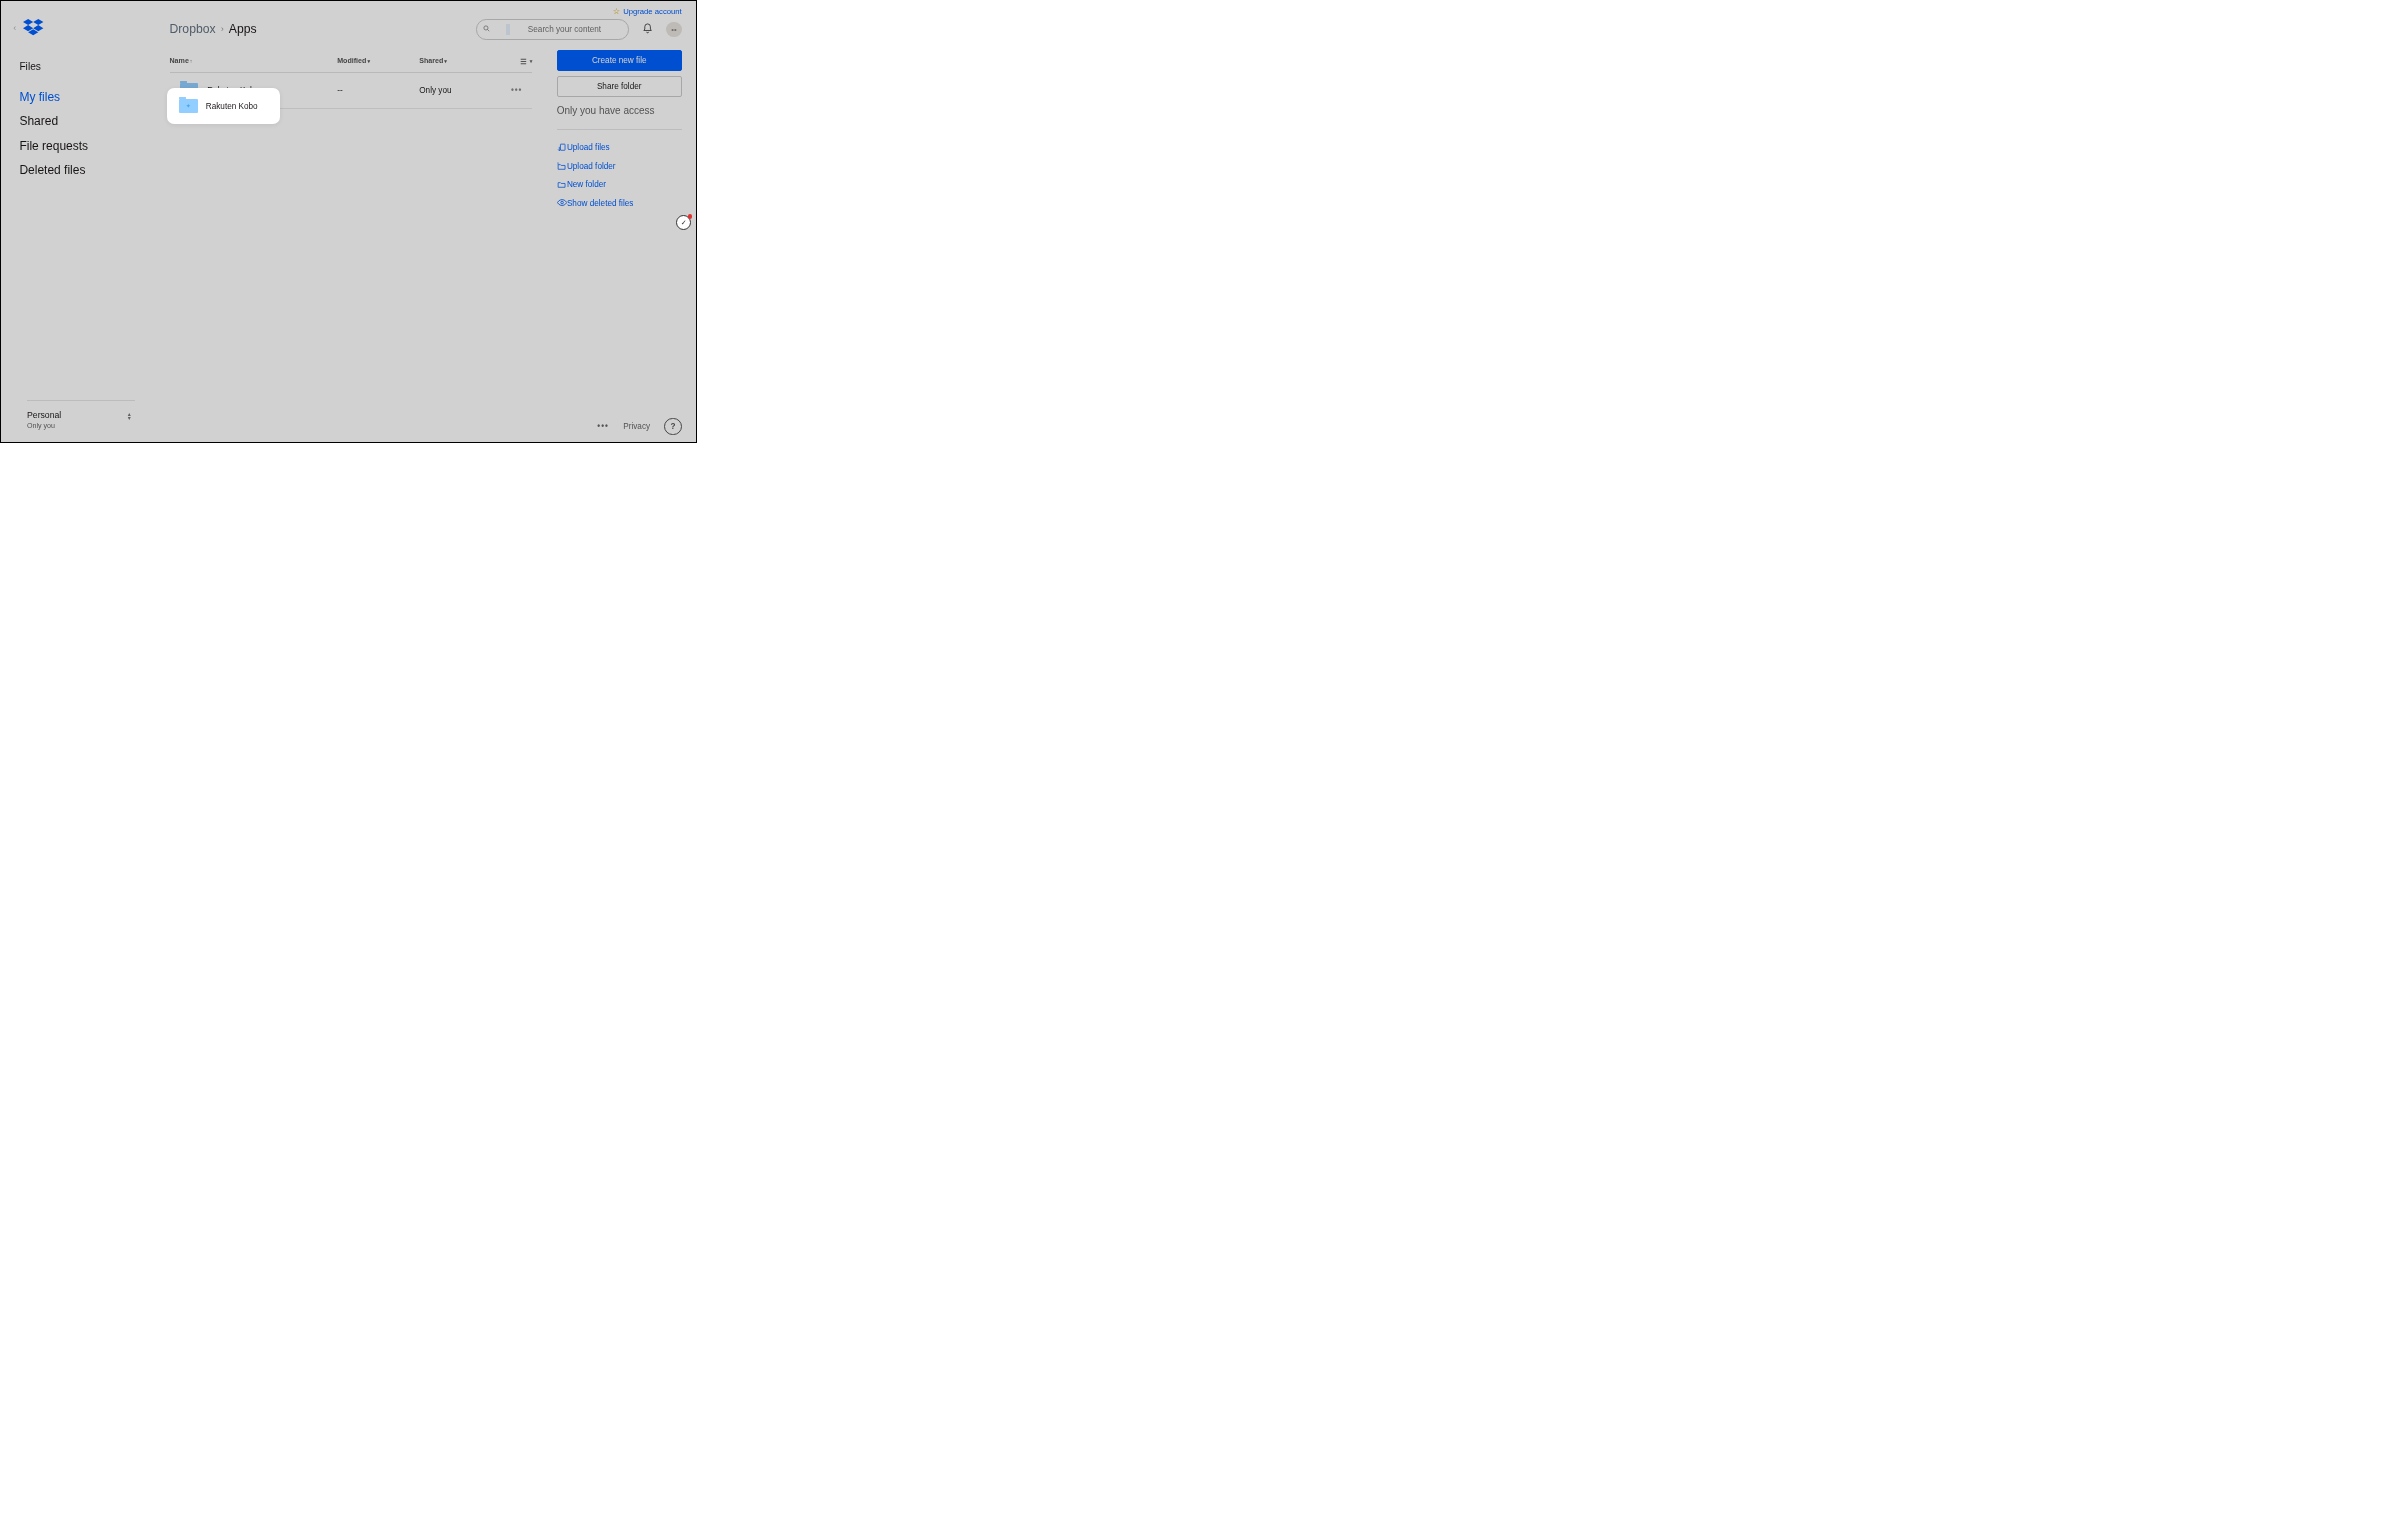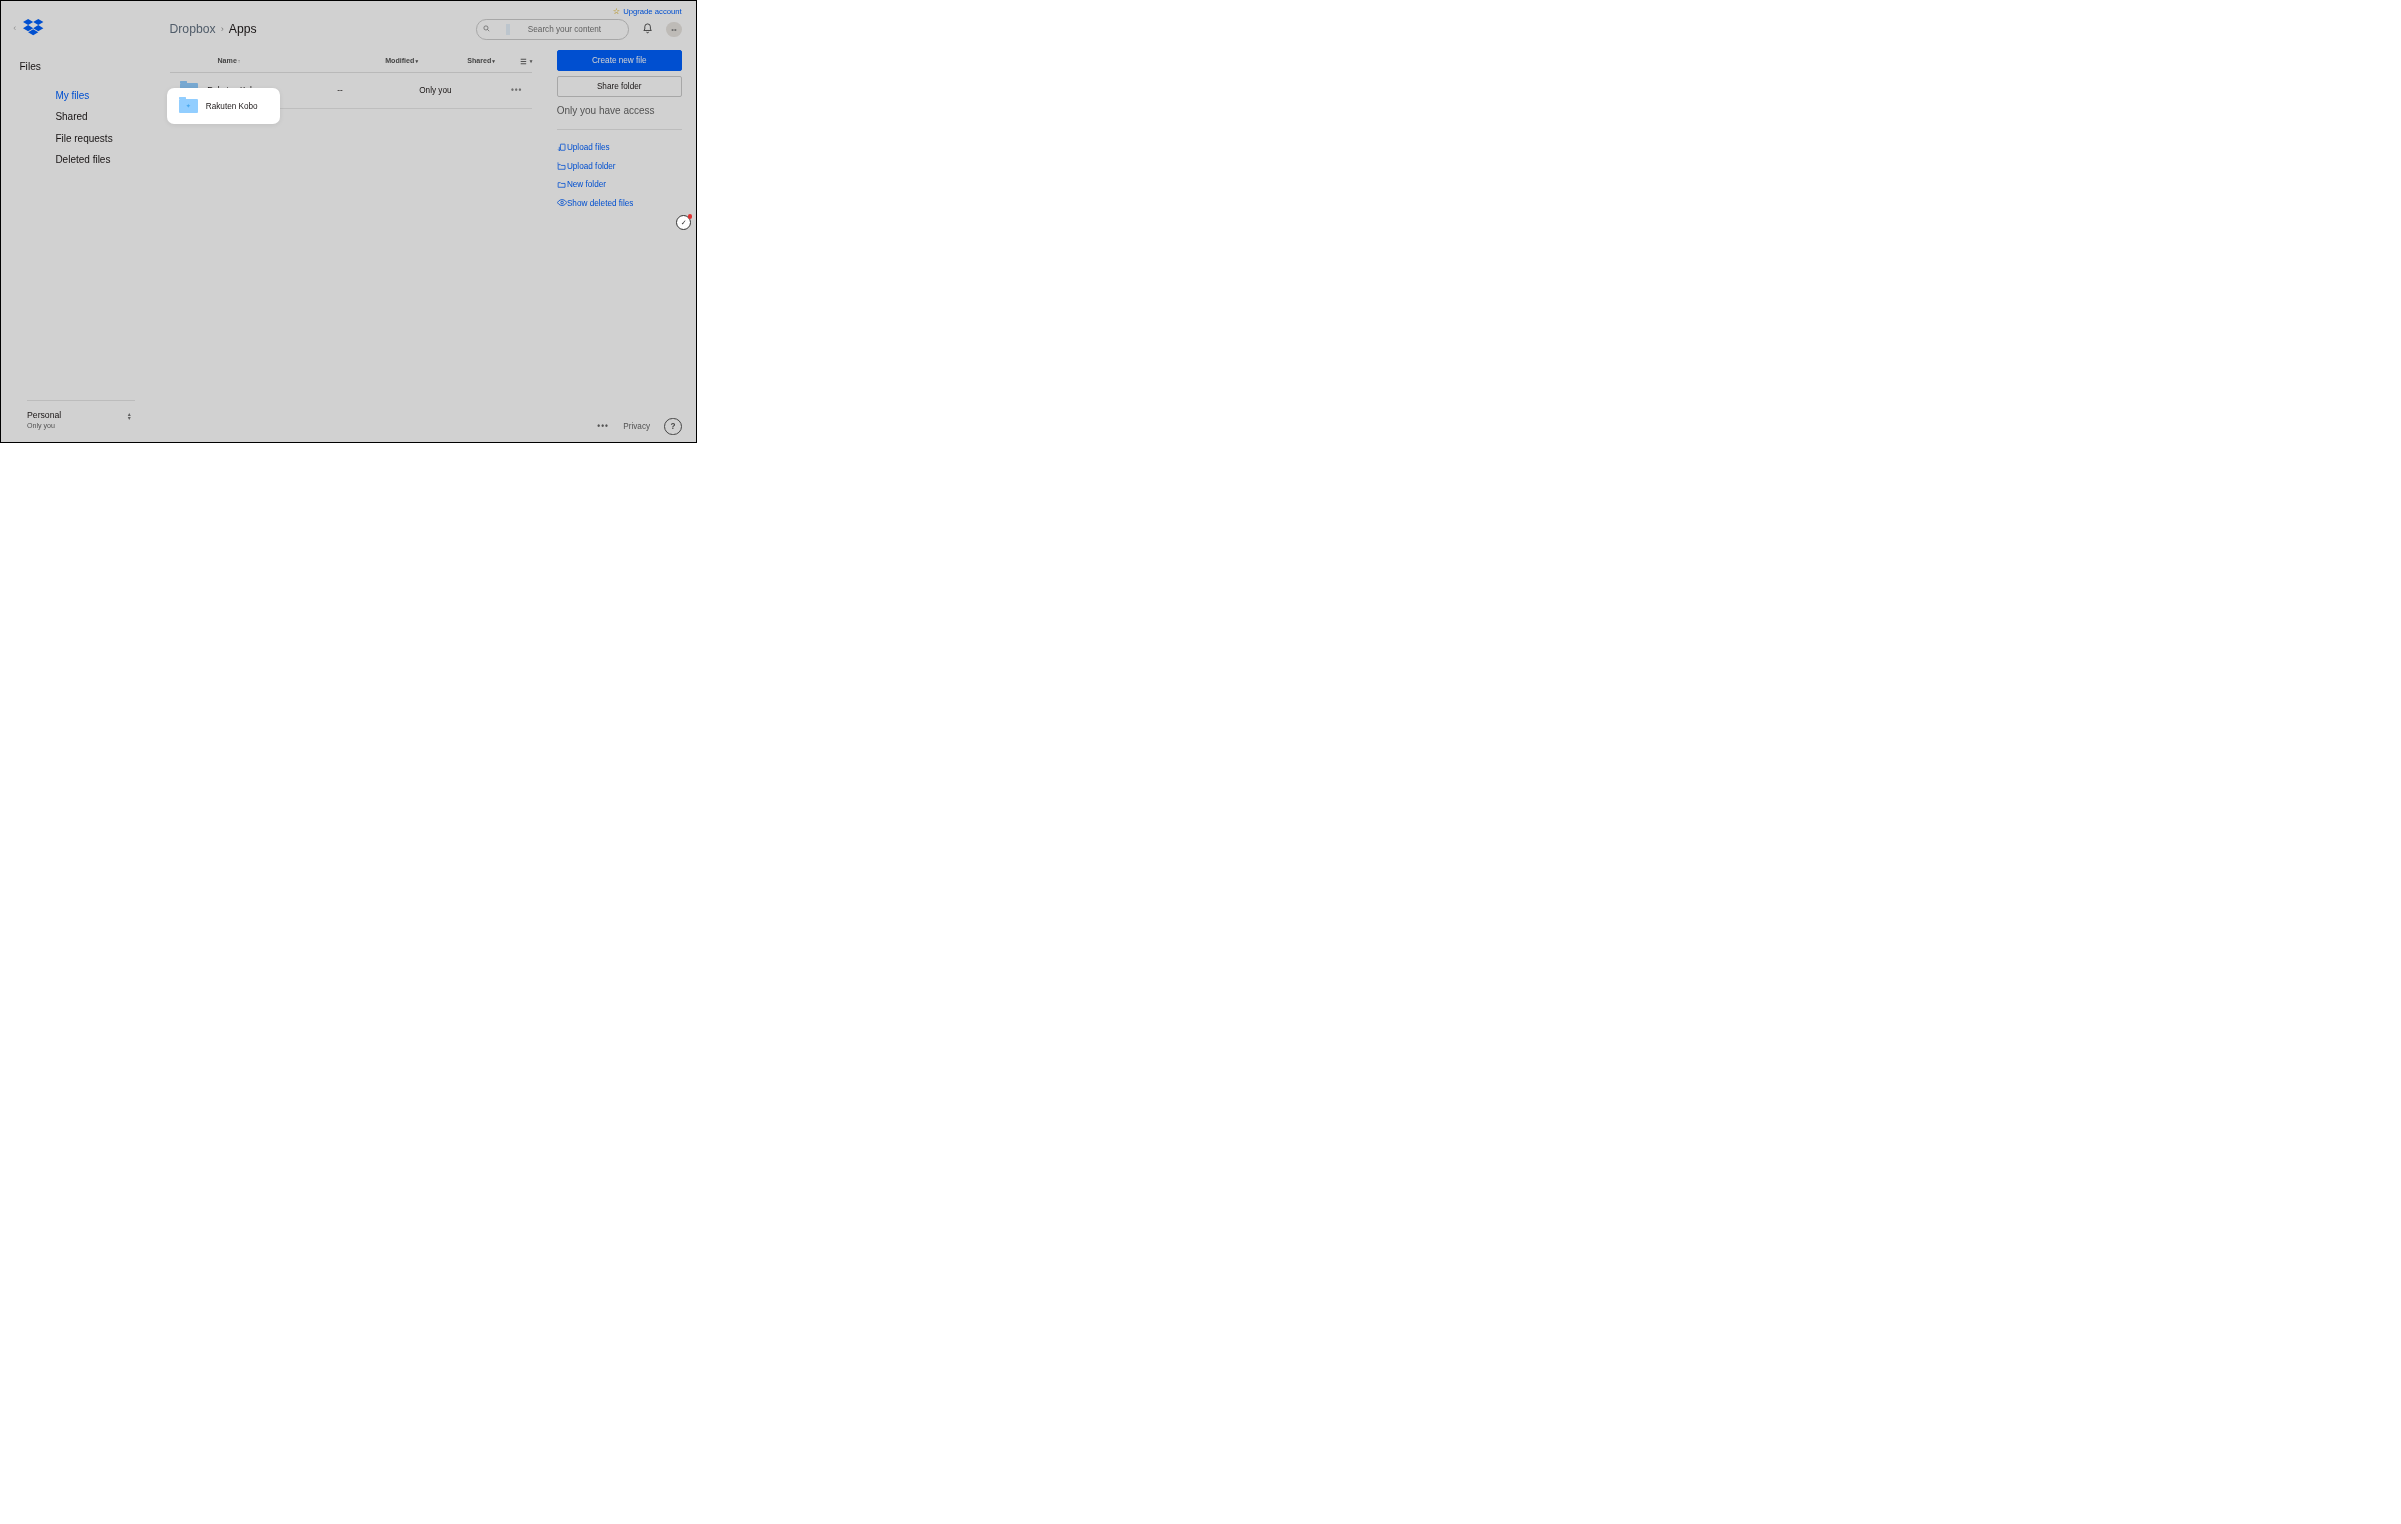--- a/index.html
+++ b/index.html
@@ -56,25 +56,24 @@
     padding: 15.3px 0 0 0;
   }
   .nav-title {
     font-size: 10.2px; font-weight: 500;
     padding: 9.2px 18.4px;
   }
   .nav-sub {
     padding: 4.1px 0 0 0;
   }
   .nav-item {
-    font-size: 10px;
+    font-size: 12px;
     padding: 5.1px 18.4px;
     color: var(--text);
     cursor: pointer;
-    margin-left: 36px;
   }
   .nav-item.active { color: var(--blue); font-weight: 500; }
 
   .sidebar-bottom {
     margin-top: auto;
     border-top: 0.5px solid var(--border);
     margin-left: 26px; margin-right: 9.2px;
     padding: 9.2px 0 12.2px;
     position: relative;
   }
@@ -145,21 +144,21 @@
 
   .table-area { flex: 1; }
   .col-headers {
     display: grid;
     grid-template-columns: 1fr 82px 82px 31px;
     padding: 7.1px 0 6.1px;
     border-bottom: 0.5px solid #e2e2e2;
     font-size: 7.1px; font-weight: 600; color: #555;
     align-items: center;
   }
-  .ch { display: flex; align-items: center; gap: 1px; margin-left: 48px; }
+  .ch { display: flex; align-items: center; gap: 1px; }
   .sort-arrow { font-size: 5.1px; }
   .th-view { justify-self: end; display: flex; gap: 3.1px; align-items: center; color: #666; }
 
   .row {
     display: grid;
     grid-template-columns: 1fr 82px 82px 31px;
     align-items: center;
     padding: 10.2px 0;
     border-bottom: 0.5px solid #e8e8e8;
     font-size: 8.2px;

